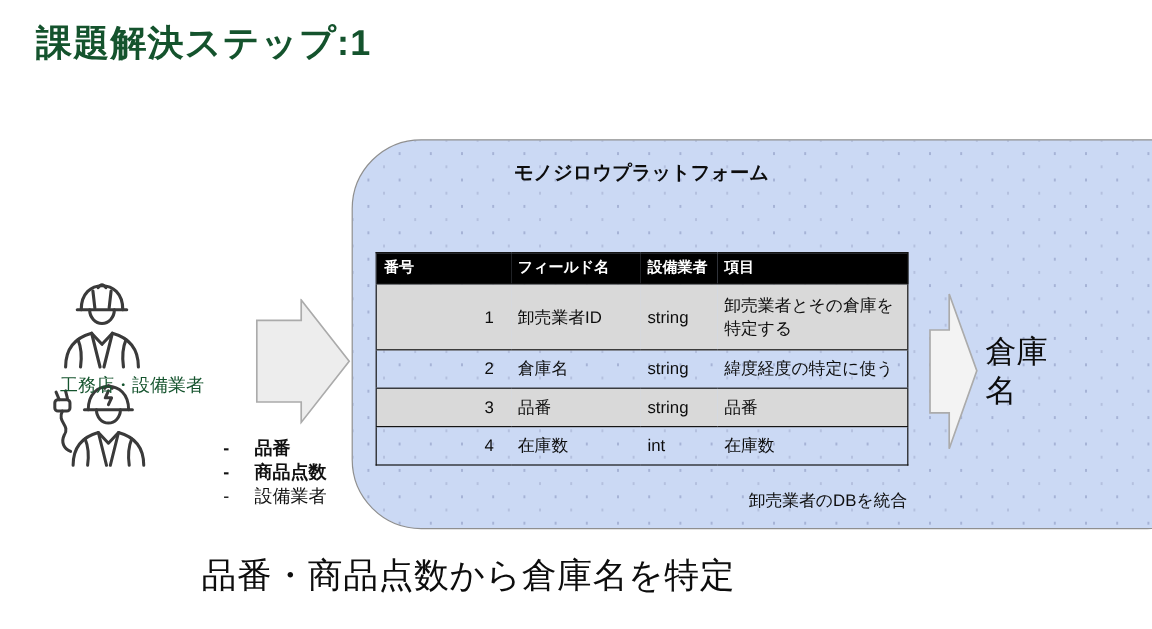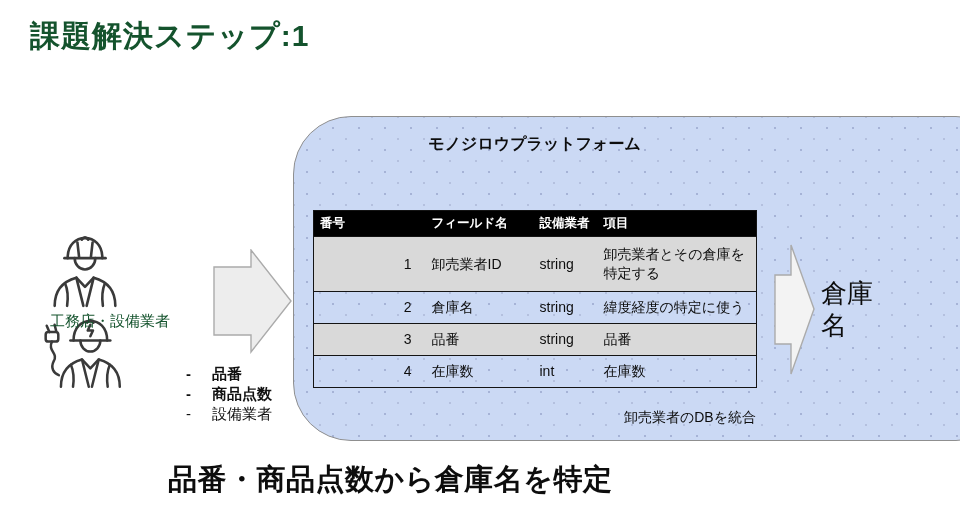--- a/index.html
+++ b/index.html
@@ -88,21 +88,21 @@
 
   
   .output-label {
     left:527px; top:160px; width:60px;
     font-size:26px; line-height:32px; font-weight:500; color:#0d0d0d;
   }
 
   
   .bottom-caption {
     left:168px; top:460px;
-    font-size:29px; font-weight:bold; color:#0d0d0d; letter-spacing:0.5px;
+    font-size:29px; font-weight:normal; color:#0d0d0d; letter-spacing:0.5px;
   }
 </style>
 </head>
 <body>
 
 <div class="abs page-title">課題解決ステップ:1</div>
 
 <div class="abs workers">
   <svg width="70" height="78" viewBox="0 0 64 72">
     <g class="worker-svg">

